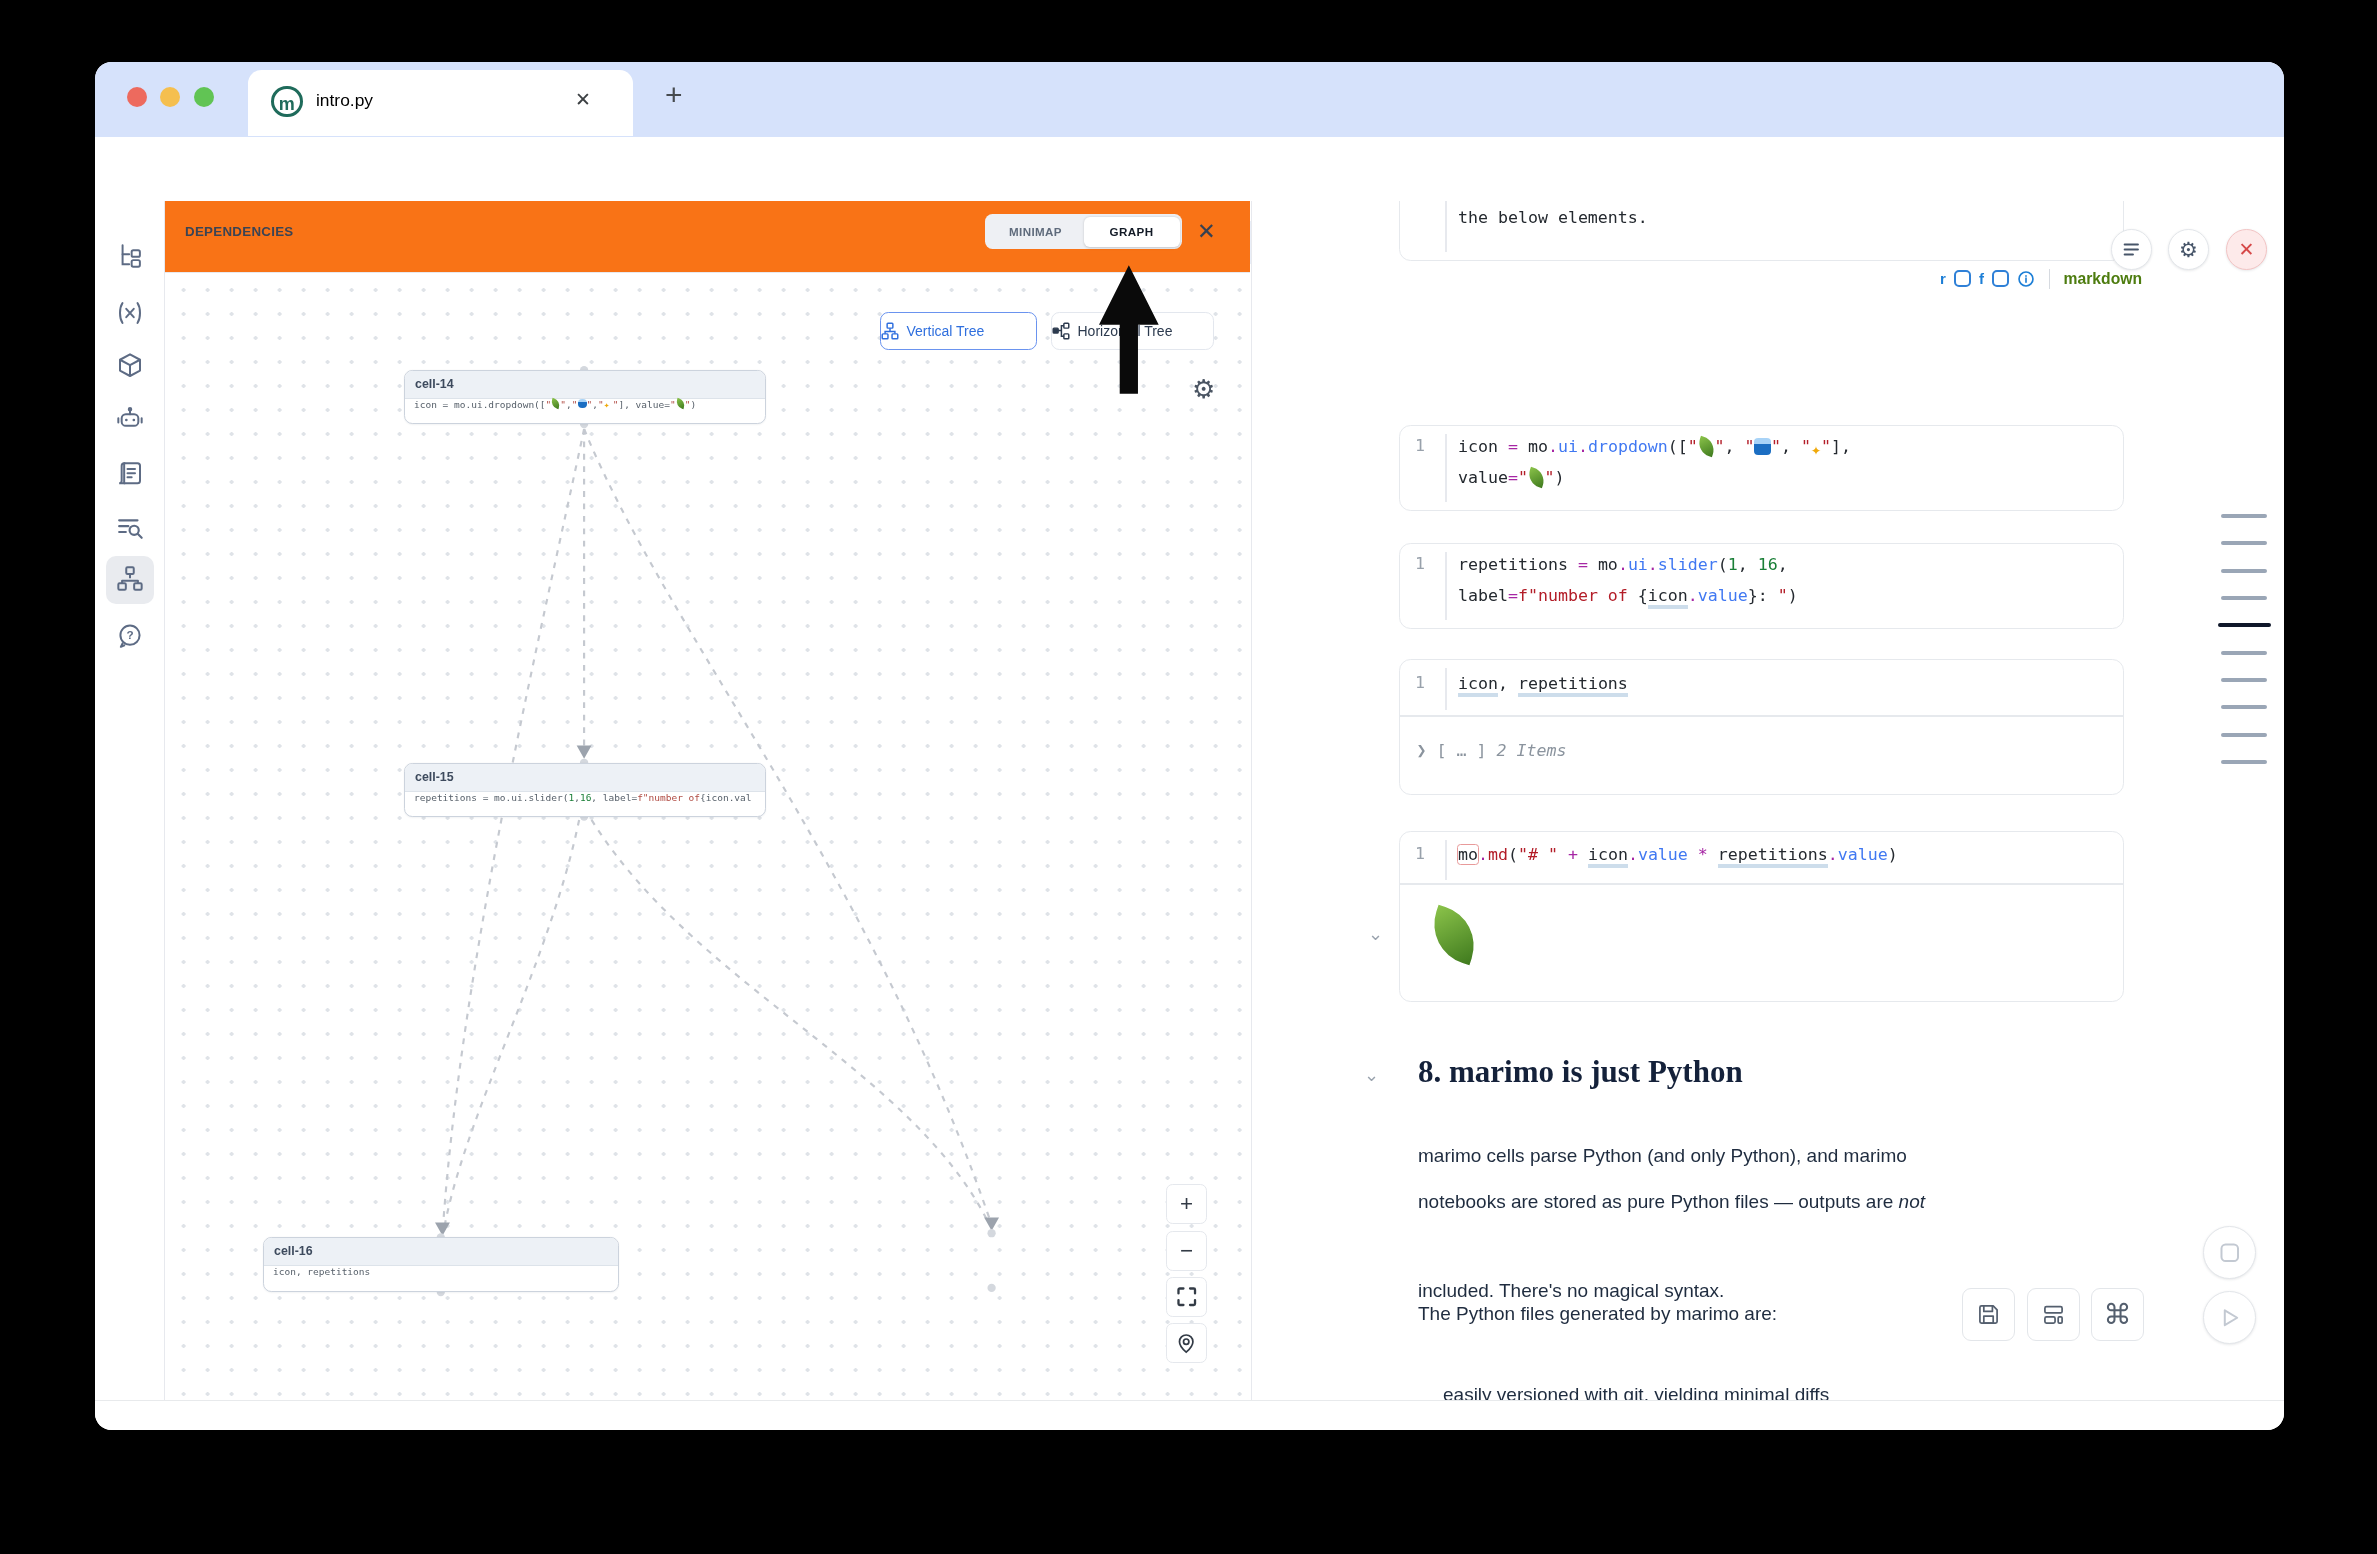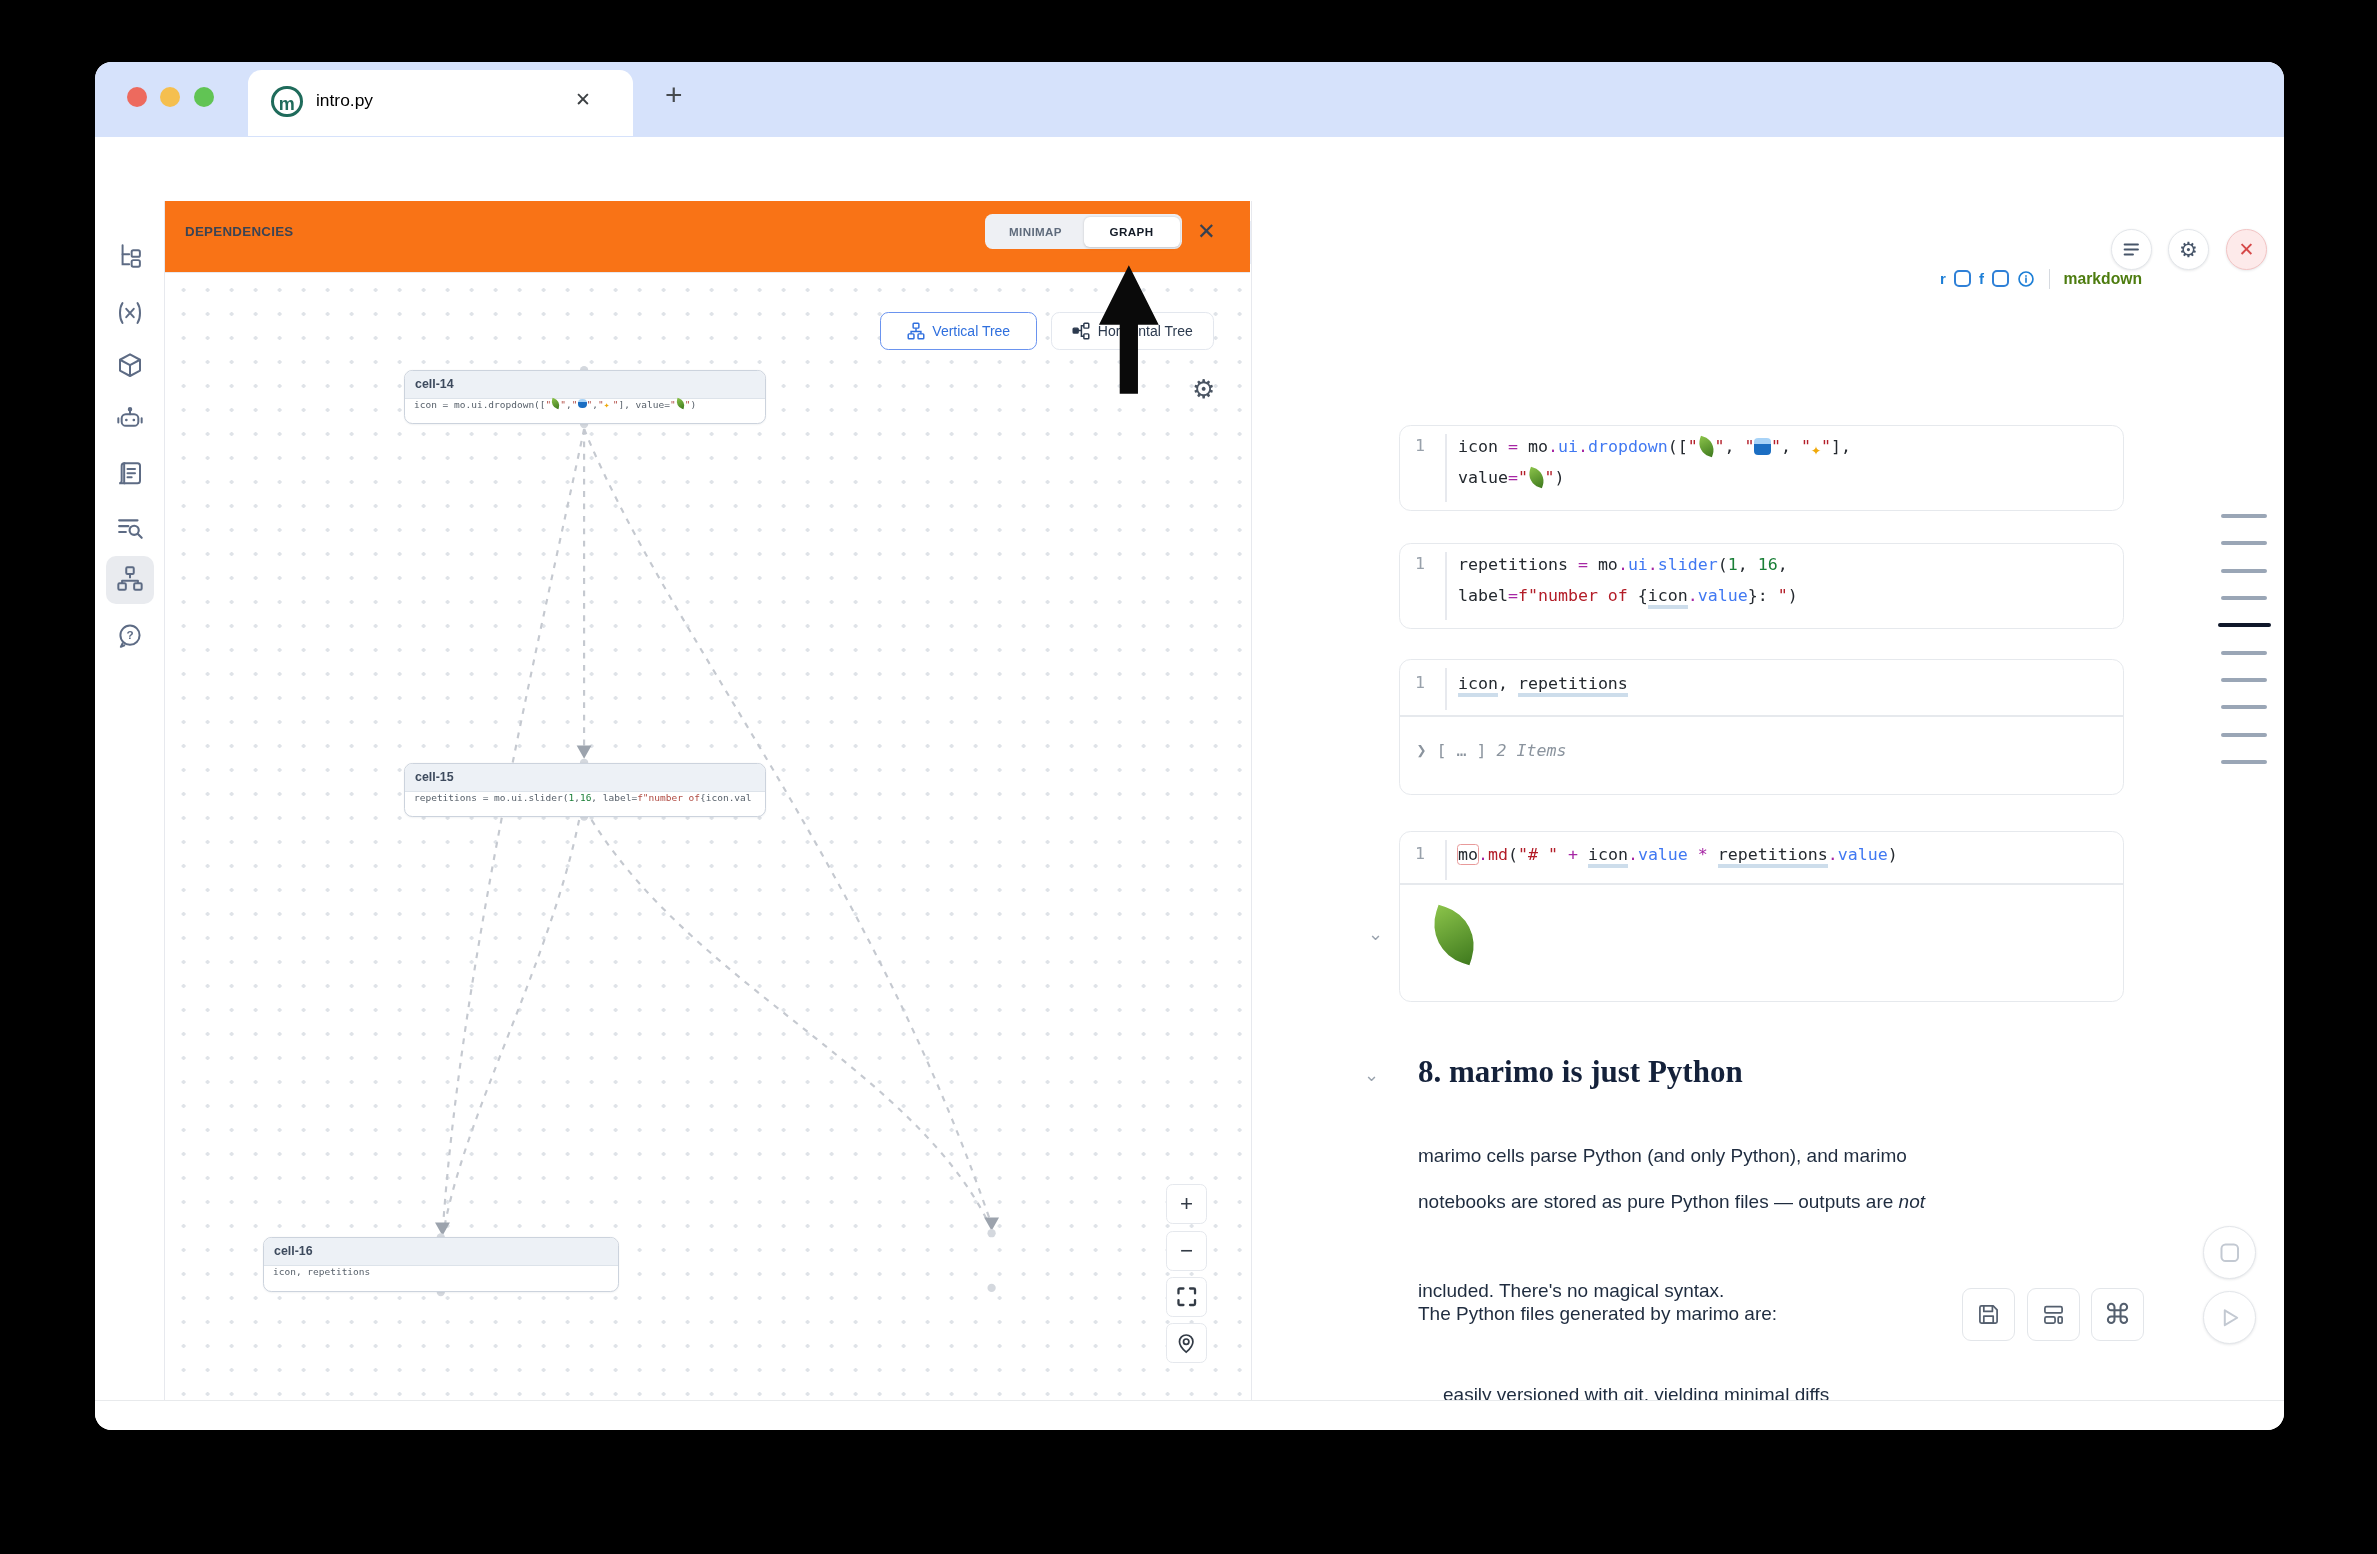--- a/index.html
+++ b/index.html
@@ -21,21 +21,21 @@
   #sidebar{left:0;top:139px;width:70px;height:1199px;background:#fff;border-right:1.7px solid #e7e9ee;box-sizing:border-box;}
   .sideicon{left:17.4px;width:36px;height:36px;display:flex;align-items:center;justify-content:center;color:#5d6b84;}
   #depheader{left:70px;top:139px;width:1085px;height:72px;background:#f97316;border-bottom:1.7px solid #e7e9ee;box-sizing:border-box;}
   #deptitle{left:20px;top:23px;font-size:13.3px;font-weight:bold;color:#3b4454;letter-spacing:0.3px;}
   #seg{left:820px;top:13.3px;width:197px;height:35px;background:#eef0f4;border-radius:7.5px;display:flex;align-items:center;padding:2.5px;box-sizing:border-box;}
   .segbtn{flex:1;height:30px;border-radius:5.8px;font-size:11.6px;font-weight:bold;letter-spacing:0.4px;color:#5f6b7c;
     display:flex;align-items:center;justify-content:center;}
   .segbtn.active{background:#fff;color:#121a26;box-shadow:0 0.8px 2.5px rgba(0,0,0,.18);}
   #graph{left:70px;top:211px;width:1085px;height:1127px;overflow:hidden;
     background-image:radial-gradient(#dfe3e8 1.8px,transparent 1.9px);background-size:24px 24px;background-position:6.6px 5px;}
-  .treebtn{height:38px;border-radius:8.3px;background:#fff;display:flex;align-items:center;gap:7.5px;justify-content:center;
+  .treebtn{height:38px;border-radius:8.3px;background:#fff;display:flex;align-items:center;gap:7.5px;justify-content:flex-start;
     font-size:14px;box-sizing:border-box;}
   .gnode{background:#fff;border:1.7px solid #ccd3dd;border-radius:8.3px;box-sizing:border-box;overflow:hidden;box-shadow:0 0.8px 1.7px rgba(40,50,70,.06);}
   .gnode .hd{height:26.5px;background:#edf1f6;border-bottom:0.8px solid #dde3ea;display:flex;align-items:center;
     padding:0 10px;font-size:12.4px;font-weight:bold;color:#3d4a5d;}
   .gnode .bd{height:26px;display:flex;padding:0 9px;font-family:"DejaVu Sans Mono",monospace;
     font-size:9.5px;color:#57606a;white-space:nowrap;}
   .zctl{left:1001px;width:41px;height:40px;background:#fff;border:1.7px solid #e5e8ed;border-radius:6.6px;box-sizing:border-box;
     display:flex;align-items:center;justify-content:center;font-size:22.4px;color:#333b46;}
   
   #nb{left:1156px;top:139px;width:1034px;height:1199px;background:#fff;border-left:1.7px solid #e7e9ee;box-sizing:border-box;overflow:hidden;}
@@ -295,20 +295,26 @@
       </svg>
     </div>
   </div>
 
   <svg class="abs" style="left:994px;top:199px" width="83" height="141" viewBox="0 0 100 170">
     <polygon points="48,5 12,77 37,77 37,160 59,160 59,77 84,77" fill="#0a0a0a"></polygon>
   </svg>
 
   <div id="nb" class="abs">
 
+    <div class="abs cellbox" style="top:-28px;height:88px;border-radius:0 0 11.6px 11.6px">
+
+      <div class="gutline"></div>
+      <div class="code" style="top:-3.3px"></div>
+      <div class="code" style="top:28px">the below elements.</div>
+    </div>
 
     <div class="abs" style="left:497px;top:66px;width:393px;height:23px;display:flex;align-items:center;justify-content:flex-end;gap:8.3px">
       <span style="font-size:15px;font-weight:bold;color:#1c7ed6">r</span>
       <span class="chk"></span>
       <span style="font-size:15px;font-weight:bold;color:#1c7ed6">f</span>
       <span class="chk"></span>
       <svg width="18" height="18" viewBox="0 0 22 22" fill="none" stroke="#1c7ed6" stroke-width="2">
         <circle cx="11" cy="11" r="8.5"></circle>
             <path d="M11 10v5M11 7v.5" stroke-linecap="round"></path>
       </svg>

